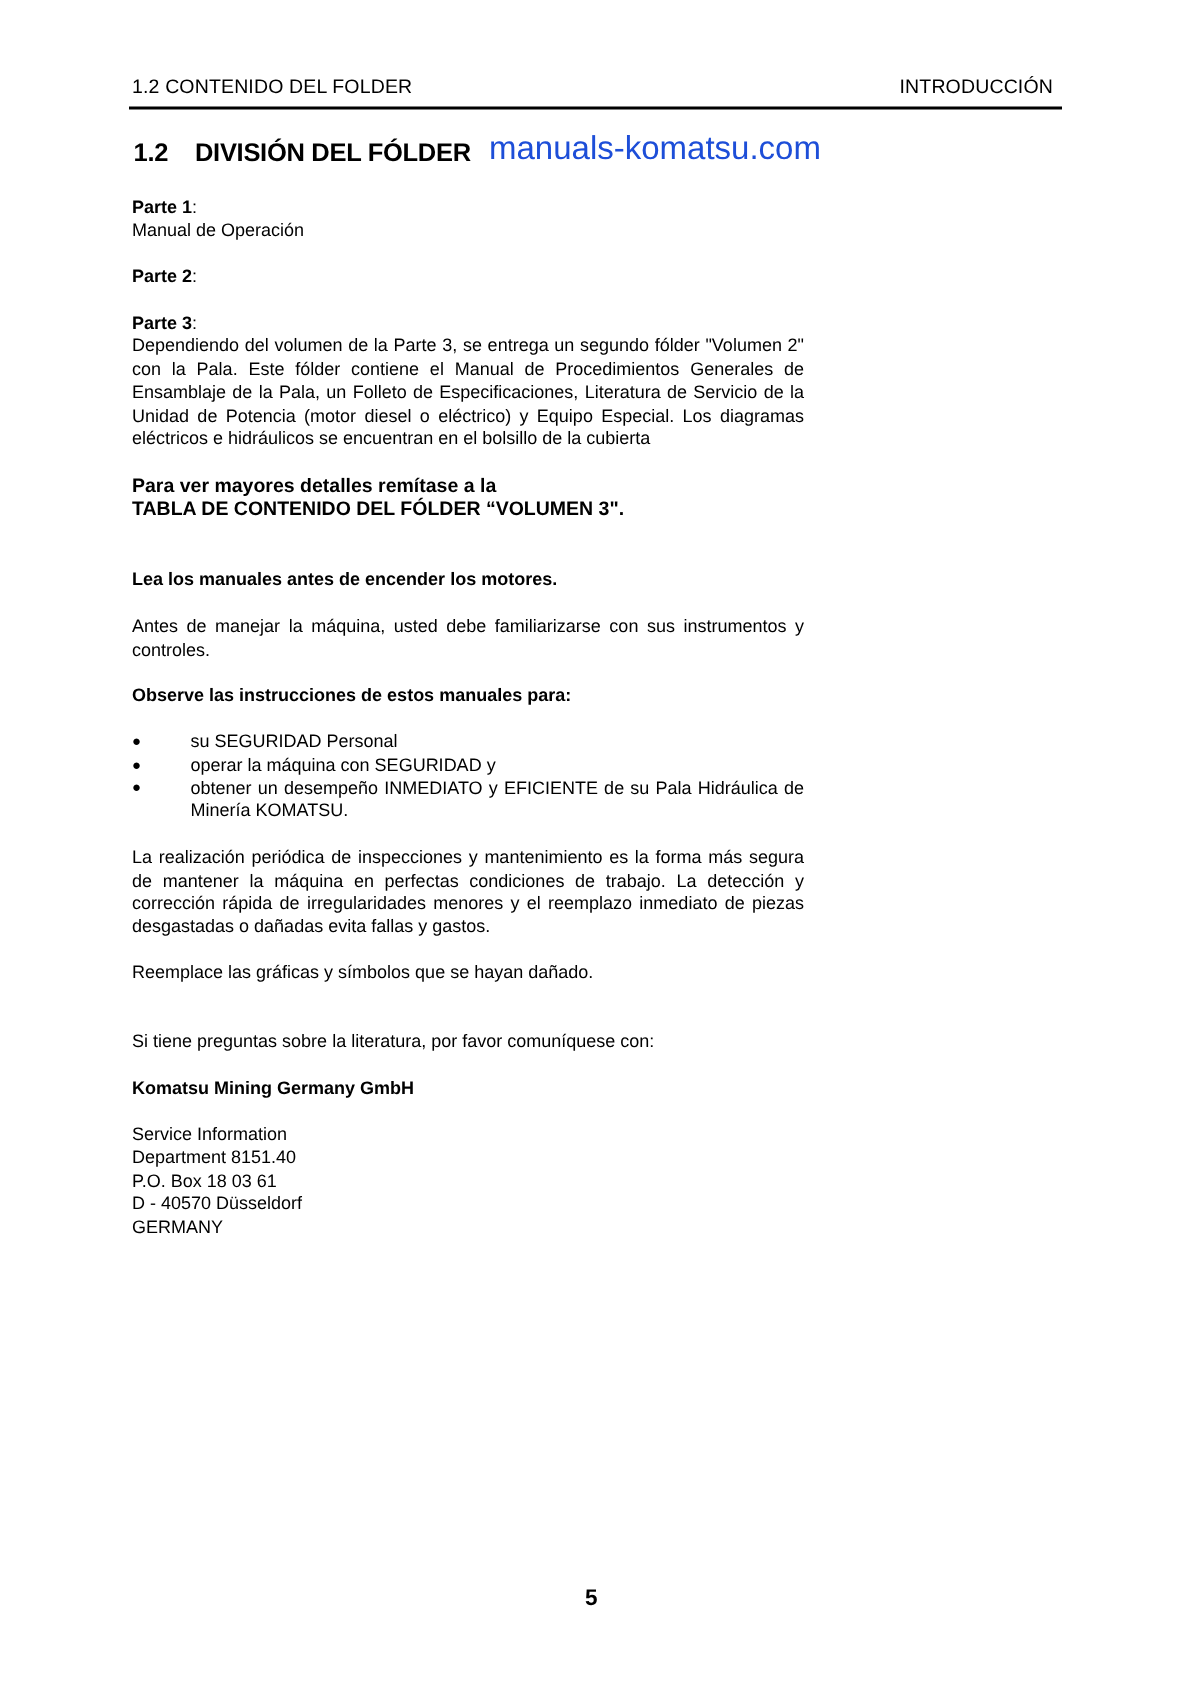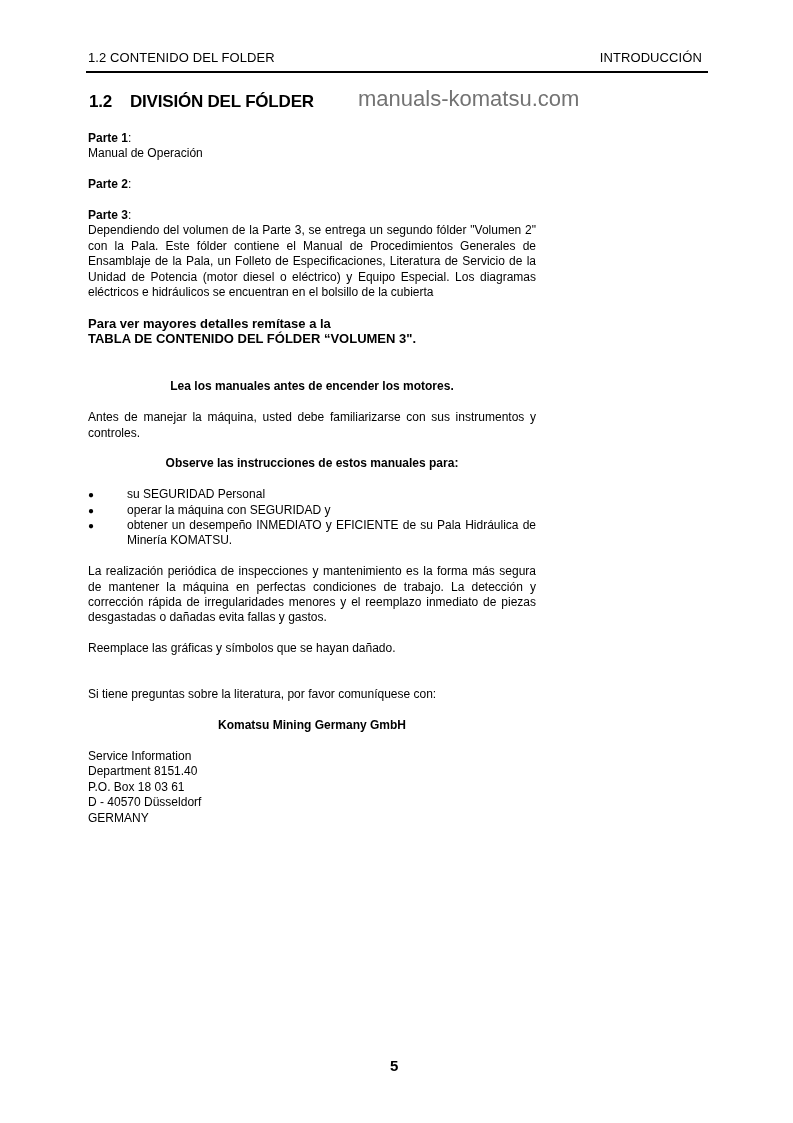--- a/index.html
+++ b/index.html
@@ -8,26 +8,26 @@
     .page-header { position: absolute; left: 88px; top: 50px; width: 614px; height: 14px;
                    font-size: 13px; letter-spacing: 0.1px; }
     .page-header .left { position: absolute; left: 0; top: 0; }
     .page-header .right { position: absolute; right: 0; top: 0; }
     .header-rule { position: absolute; left: 86px; top: 71px; width: 622px; height: 0;
                    border-top: 2px solid #000; }
     .section-title { position: absolute; left: 89px; top: 92px; font-size: 17px; font-weight: bold;
                      white-space: nowrap; letter-spacing: -0.2px; }
     .section-title .num { display: inline-block; width: 41px; }
     .watermark { position: absolute; left: 326px; top: 86px; font-size: 22px; white-space: nowrap;
-                 font-family: "Liberation Sans", sans-serif; color: #737373; margin-left: 32px; }
+                 font-family: "Liberation Sans", sans-serif; color: #1d4ed8; }
     .body { position: absolute; left: 88px; top: 131px; width: 448px; font-size: 12px; line-height: 15.4px; }
     .body p { margin: 0; }
     .just { text-align: justify; }
     .gap { height: 15.4px; }
-    .bold { font-weight: bold; text-align: center; }
+    .bold { font-weight: bold; }
     .note { margin-left: 38px; font-weight: bold; font-size: 13px; line-height: 15px; }
     ul.bullets { list-style: none; margin: 0; padding: 0; }
     ul.bullets li { position: relative; padding-left: 39px; text-align: justify; }
     ul.bullets li .dot { position: absolute; left: 0; top: 0; font-size: 10px; }
     .page-number { position: absolute; left: 390px; top: 1057px; font-size: 15px; font-weight: bold; }
   </style>
 </head>
 <body>
 
 <div class="page-header">

